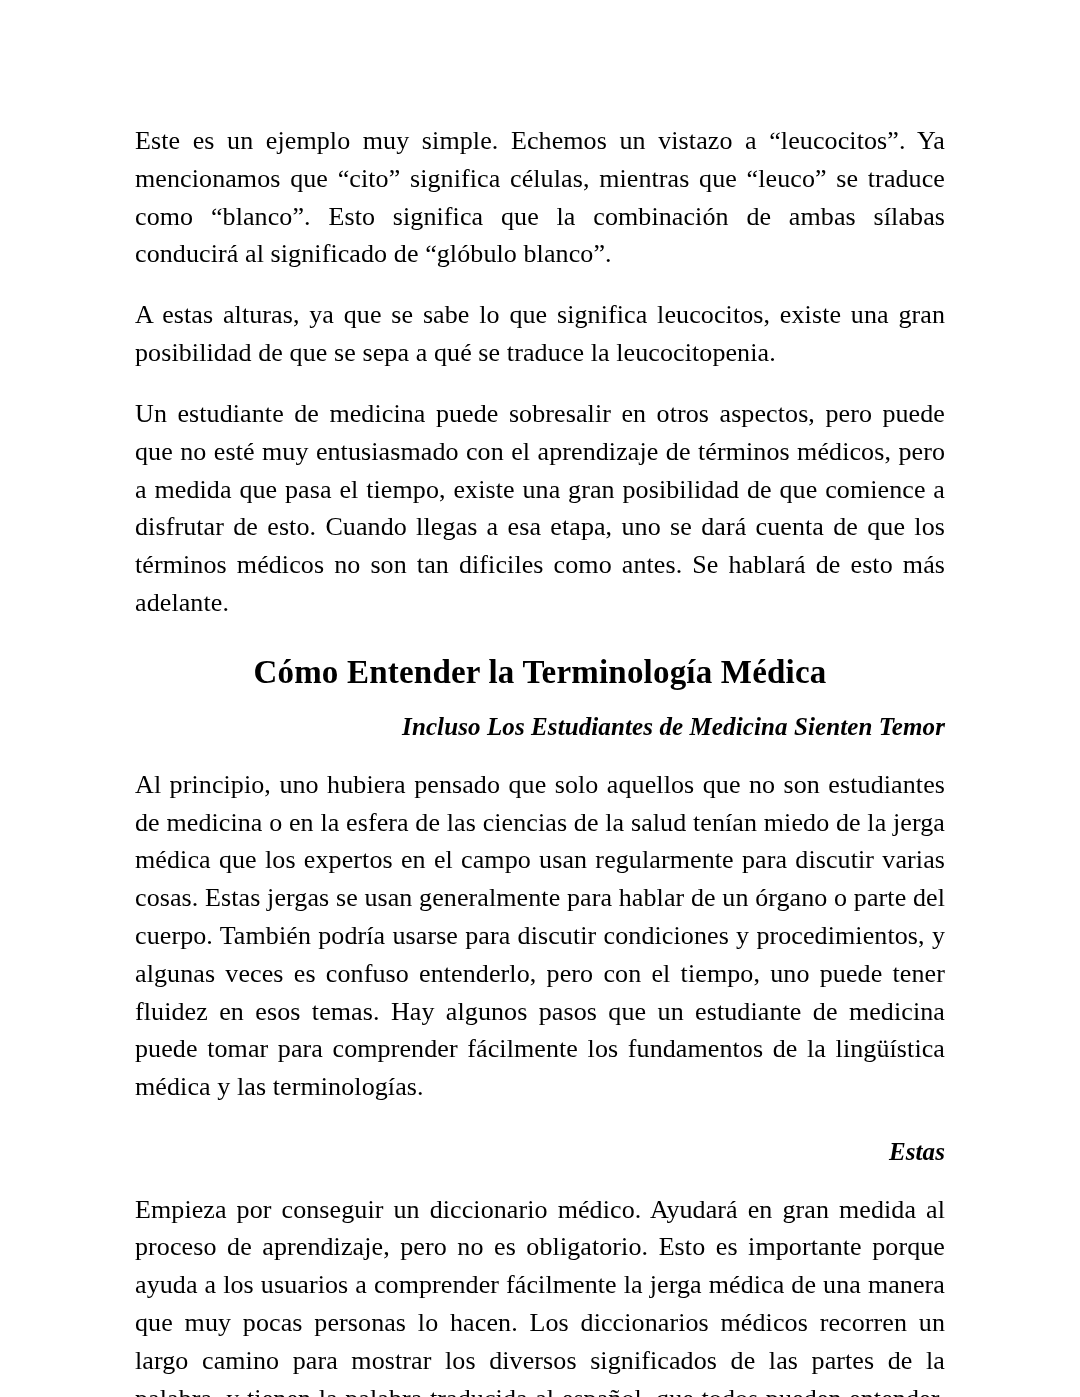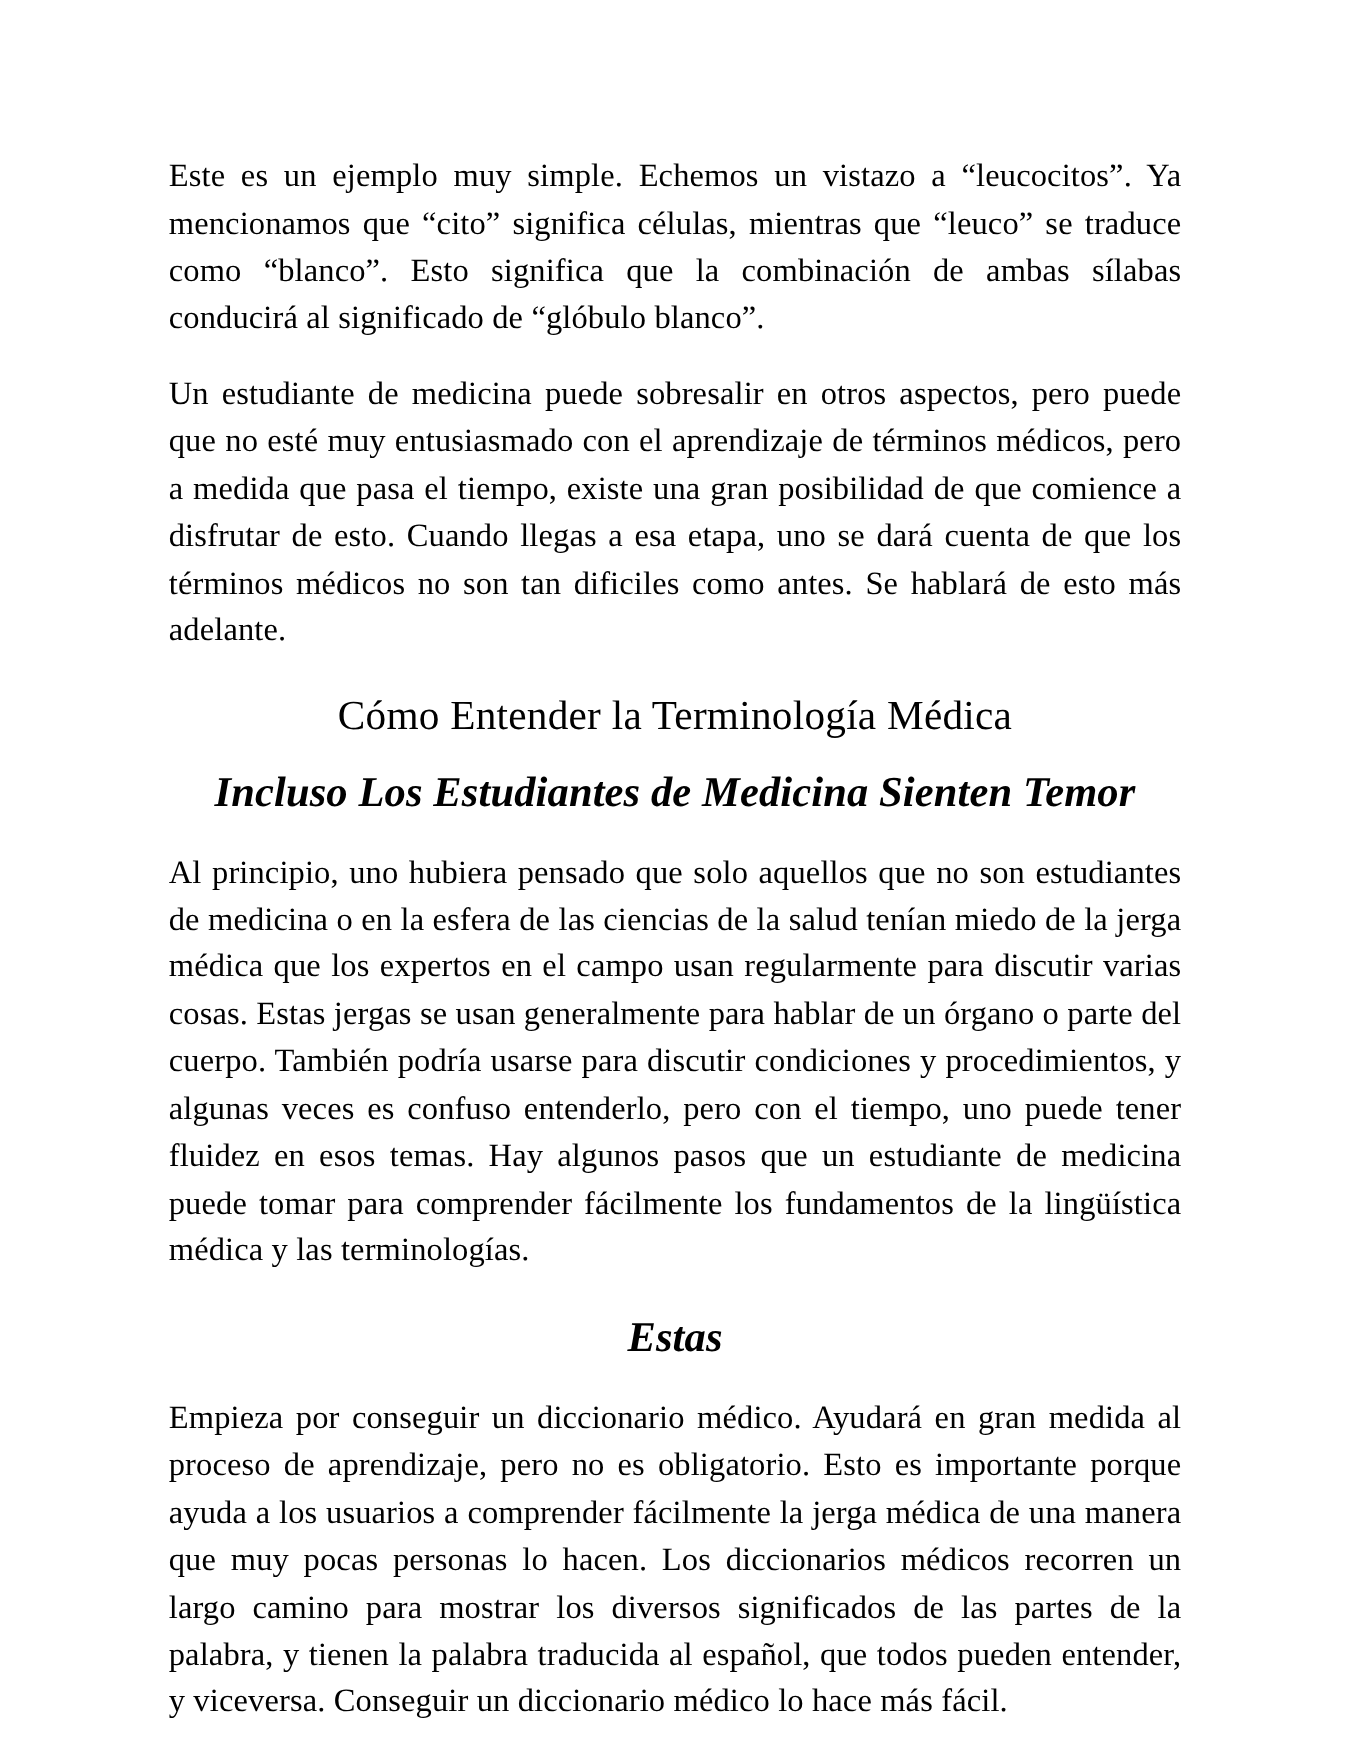--- a/index.html
+++ b/index.html
@@ -42,47 +42,48 @@
   }
 
   p.body-text:last-child {
     margin-bottom: 0;
   }
 
   h1.doc-heading {
     margin: 30px 0 18px 0;
     font-size: 33px;
     line-height: 1.25;
-    font-weight: normal;
+    font-weight: bold;
     text-align: center;
     letter-spacing: 0.2px;
   }
 
   h2.doc-subheading {
     margin: 0 0 22px 0;
-    font-size: 34px;
+    font-size: 25px;
     line-height: 1.3;
     font-weight: bold;
     font-style: italic;
-    text-align: center;
+    text-align: right;
     letter-spacing: 0.1px;
   }
 
   h2.doc-subheading.spaced-above {
     margin-top: 30px;
   }
 </style>
 </head>
 <body>
 
 <div class="page">
   <div class="content">
 
     <p class="body-text">Este es un ejemplo muy simple. Echemos un vistazo a “leucocitos”. Ya mencionamos que “cito” significa células, mientras que “leuco” se traduce como “blanco”. Esto significa que la combinación de ambas sílabas conducirá al significado de “glóbulo blanco”.</p>
 
+    <p class="body-text">A estas alturas, ya que se sabe lo que significa leucocitos, existe una gran posibilidad de que se sepa a qué se traduce la leucocitopenia.</p>
 
     <p class="body-text">Un estudiante de medicina puede sobresalir en otros aspectos, pero puede que no esté muy entusiasmado con el aprendizaje de términos médicos, pero a medida que pasa el tiempo, existe una gran posibilidad de que comience a disfrutar de esto. Cuando llegas a esa etapa, uno se dará cuenta de que los términos médicos no son tan dificiles como antes.  Se hablará de esto más adelante.</p>
 
     <h1 class="doc-heading">Cómo Entender la Terminología Médica</h1>
 
     <h2 class="doc-subheading">Incluso Los Estudiantes de Medicina Sienten Temor</h2>
 
     <p class="body-text">Al principio, uno hubiera pensado que solo aquellos que no son estudiantes de medicina o en la esfera de las ciencias de la salud tenían miedo de la jerga médica que los expertos en el campo usan regularmente para discutir varias cosas. Estas jergas se usan generalmente para hablar de un órgano o parte del cuerpo. También podría usarse para discutir condiciones y procedimientos, y algunas veces es confuso entenderlo, pero con el tiempo, uno puede tener fluidez en esos temas. Hay algunos pasos que un estudiante de medicina puede tomar para comprender fácilmente los fundamentos de la lingüística médica y las terminologías.</p>
 
     <h2 class="doc-subheading spaced-above">Estas</h2>

